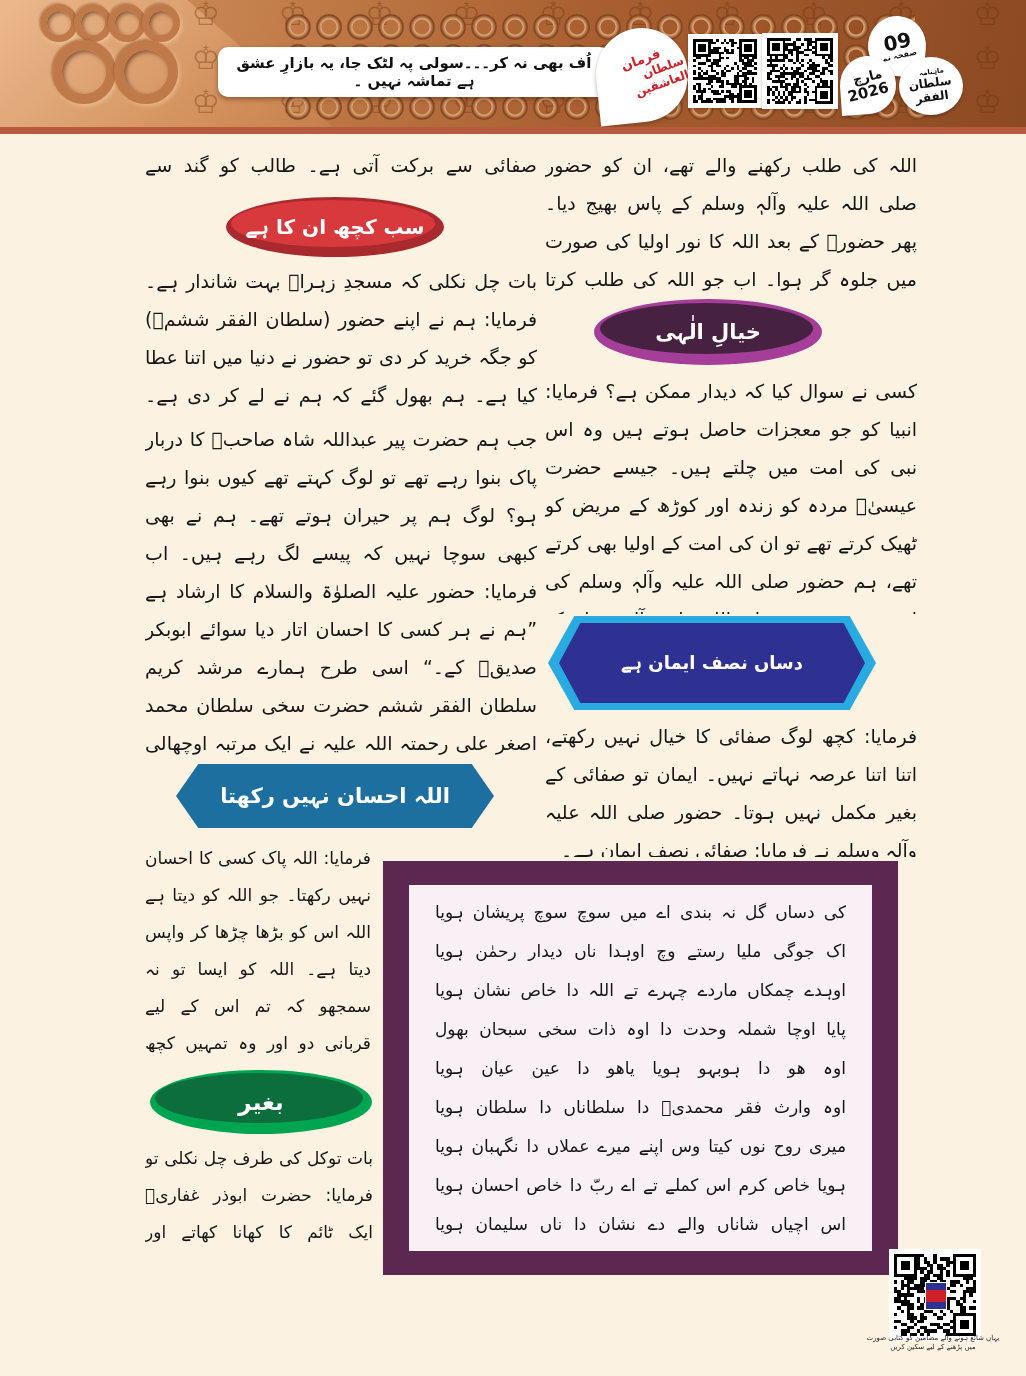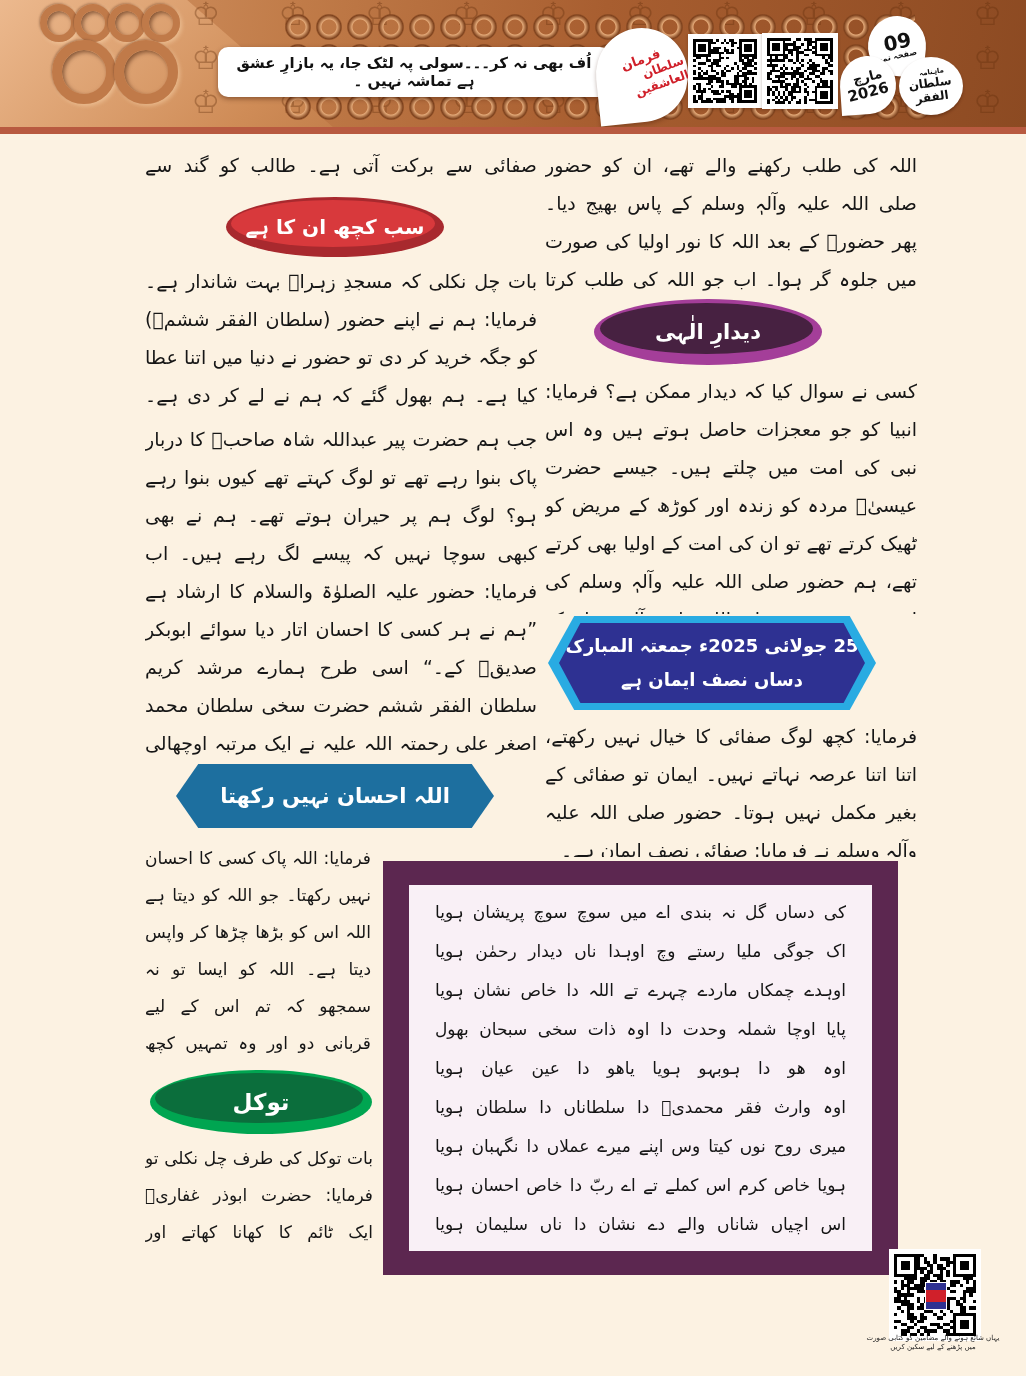--- a/index.html
+++ b/index.html
@@ -1411,28 +1411,27 @@
       <span class="top">ماہنامہ</span>
       <span class="txt">سلطان الفقر</span>
     </div>
   </div>
   <div class="header-strip"></div>
 
   <div class="para w" id="p-r-intro">اللہ کی طلب رکھنے والے تھے، ان کو حضور صلی اللہ علیہ وآلہٖ وسلم کے پاس بھیج دیا۔ پھر حضورؐ کے بعد اللہ کا نور اولیا کی صورت میں جلوہ گر ہوا۔ اب جو اللہ کی طلب کرتا ہے اللہ ان کی رہنمائی اولیا کی طرف فرما دیتا ہے۔</div>
 
   <div class="oval" id="h-didar">
     <div class="oval-in"></div>
-    <span class="oval-label">دیدارِ الٰہی</span>
+    <span class="oval-label">خیالِ الٰہی</span>
   </div>
 
   <div class="para w" id="p-r-didar">کسی نے سوال کیا کہ دیدار ممکن ہے؟ فرمایا: انبیا کو جو معجزات حاصل ہوتے ہیں وہ اس نبی کی امت میں چلتے ہیں۔ جیسے حضرت عیسیٰؑ مردہ کو زندہ اور کوڑھ کے مریض کو ٹھیک کرتے تھے تو ان کی امت کے اولیا بھی کرتے تھے، ہم حضور صلی اللہ علیہ وآلہٖ وسلم کی امت ہیں، حضور صلی اللہ علیہ وآلہٖ وسلم کو معراج کی رات دیدار کا تحفہ ملا، اس لیے وہ امت کو بھی حاصل ہے۔</div>
 
   <div class="banner-outer">
     <div class="banner-inner">
-      <span>25 جولائی 2025ء جمعتہ المبارک</span>
       <span>دساں نصف ایمان ہے</span>
     </div>
   </div>
 
   <div class="para w" id="p-r-safai">فرمایا: کچھ لوگ صفائی کا خیال نہیں رکھتے، اتنا اتنا عرصہ نہاتے نہیں۔ ایمان تو صفائی کے بغیر مکمل نہیں ہوتا۔ حضور صلی اللہ علیہ وآلہٖ وسلم نے فرمایا: صفائی نصف ایمان ہے۔</div>
 
   <div class="para w" id="p-l-tail">صفائی سے برکت آتی ہے۔ طالب کو گند سے نحوست ہوتی ہے۔</div>
 
   <div class="oval" id="h-sab">
     <div class="oval-in"></div>
@@ -1444,21 +1443,21 @@
   <div class="para w" id="p-l-ehsan">فرمایا: حضور علیہ الصلوٰۃ والسلام کا ارشاد ہے ”ہم نے ہر کسی کا احسان اتار دیا سوائے ابوبکر صدیقؓ کے۔“ اسی طرح ہمارے مرشد کریم سلطان الفقر ششم حضرت سخی سلطان محمد اصغر علی رحمتہ اللہ علیہ نے ایک مرتبہ اوچھالی شریف میں فرمایا ”ہم نے سب کے احسان اتار دیئے لیکن بھائی نجیب کا احسان نہیں اتارا۔“</div>
 
   <div class="hexa" id="h-allah">
     <span>اللہ احسان نہیں رکھتا</span>
   </div>
 
   <div class="para n" id="p-l-allah">فرمایا: اللہ پاک کسی کا احسان نہیں رکھتا۔ جو اللہ کو دیتا ہے اللہ اس کو بڑھا چڑھا کر واپس دیتا ہے۔ اللہ کو ایسا تو نہ سمجھو کہ تم اس کے لیے قربانی دو اور وہ تمہیں کچھ عطا نہ کرے۔ اللہ اس کو دیتا ضرور ہے۔</div>
 
   <div class="oval" id="h-tawakkul">
     <div class="oval-in"></div>
-    <span class="oval-label">توکل</span>
+    <span class="oval-label">بغیر</span>
   </div>
 
   <div class="para n" id="p-l-tawakkul">بات توکل کی طرف چل نکلی تو فرمایا: حضرت ابوذر غفاریؓ ایک ٹائم کا کھانا کھاتے اور دوسرے کا پتا نہیں ہوتا</div>
 
   <div class="poetry">
     <div class="poetry-in">
       <div class="p-line">کی دساں گل نہ بندی اے میں سوچ سوچ پریشان ہویا</div>
       <div class="p-line">اک جوگی ملیا رستے وچ اوہدا ناں دیدار رحمٰن ہویا</div>
       <div class="p-line">اوہدے چمکاں ماردے چہرے تے اللہ دا خاص نشان ہویا</div>
       <div class="p-line">پایا اوچا شملہ وحدت دا اوہ ذات سخی سبحان بھول</div>

